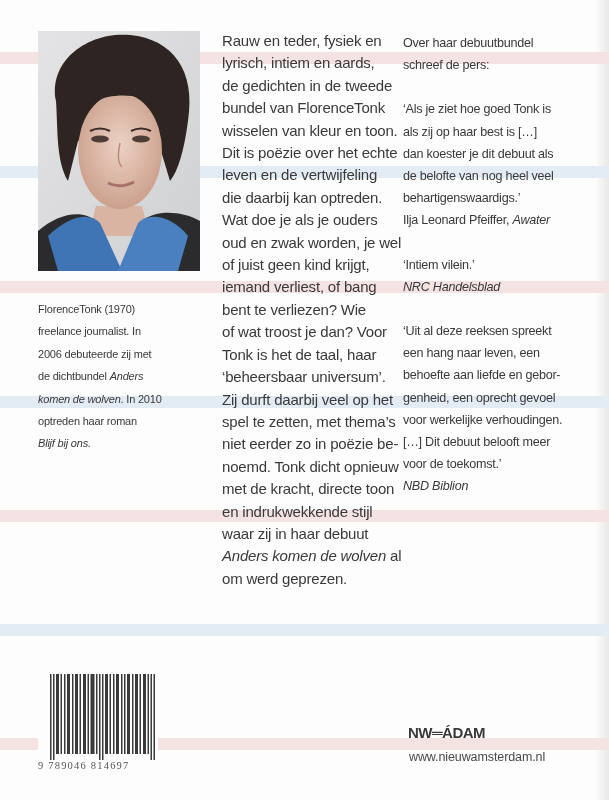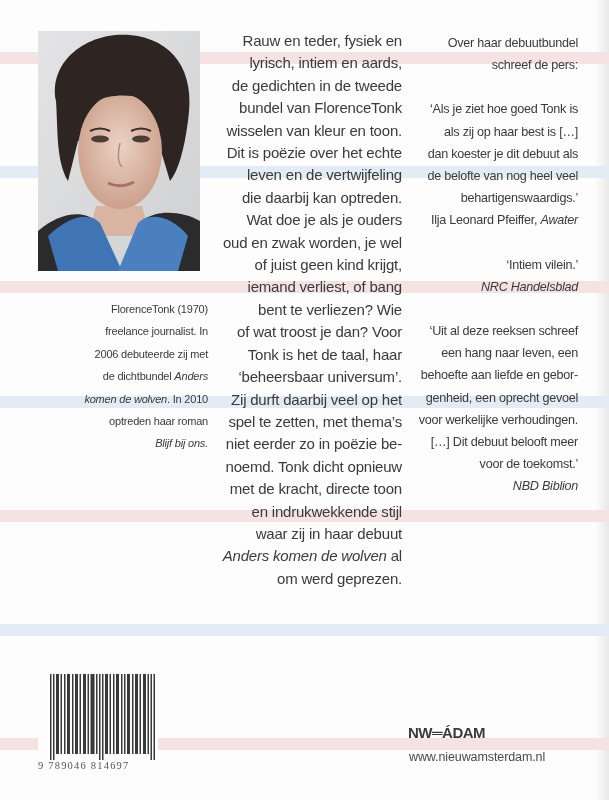--- a/index.html
+++ b/index.html
@@ -14,21 +14,21 @@
       background: linear-gradient(to right, rgba(255,255,255,0), rgba(215,215,215,0.55));
     }
     .stripe { position: absolute; left: 0; width: 609px; height: 12px; }
     .stripe.pink { background: #f5e3e3; }
     .stripe.blue { background: #e3ecf4; }
     .photo {
       position: absolute; left: 38px; top: 31px; width: 162px; height: 240px;
       overflow: hidden; background: #dcdcdc;
     }
     .photo svg { display: block; }
-    .col { position: absolute; text-align: right; }
+    .col { position: absolute; }
     .col p { margin: 0; }
     .col-bio { left: 38px; top: 298px; width: 170px; font-size: 11px; line-height: 22.4px; letter-spacing: -0.2px; }
     .col-main { left: 222px; top: 30px; width: 180px; font-size: 15px; line-height: 22.4px; letter-spacing: -0.2px; }
     .col-press { left: 403px; top: 32px; width: 175px; font-size: 12.6px; line-height: 22.2px; letter-spacing: -0.25px; }
     .col-press .gap { height: 22px; }
     em { font-style: italic; }
     .barcode-wrap {
       position: absolute; left: 38px; top: 672px; width: 120px; height: 106px; background: #fdfdfd;
     }
     .barcode { position: absolute; left: 12px; top: 2px; height: 86px; width: 105px; }
@@ -147,21 +147,21 @@
     <p>behartigenswaardigs.’</p>
     <p><span>Ilja Leonard Pfeiffer, </span><em>Awater</em></p>
   </div>
   <div class="gap"></div>
   <div>
     <p>‘Intiem vilein.’</p>
     <p><em>NRC Handelsblad</em></p>
   </div>
   <div class="gap"></div>
   <div>
-    <p>‘Uit al deze reeksen schreef</p>
+    <p>‘Uit al deze reeksen spreekt</p>
     <p>een hang naar leven, een</p>
     <p>behoefte aan liefde en gebor-</p>
     <p>genheid, een oprecht gevoel</p>
     <p>voor werkelijke verhoudingen.</p>
     <p>[…] Dit debuut belooft meer</p>
     <p>voor de toekomst.’</p>
     <p><em>NBD Biblion</em></p>
   </div>
 </div>
 

